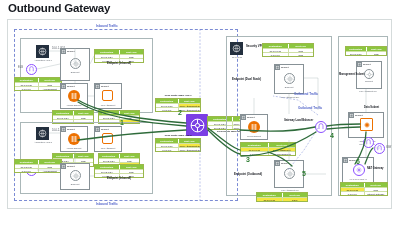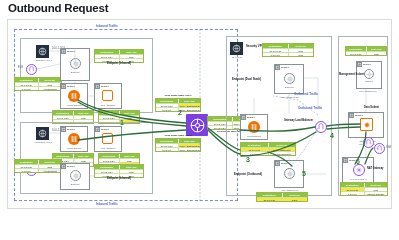--- a/index.html
+++ b/index.html
@@ -89,21 +89,21 @@
   }
   .step-num {
     position:absolute; font-size:7px; font-weight:bold; color:#2e7d32;
     font-family:"Liberation Sans", sans-serif;
   }
   svg.overlay { position:absolute; left:0; top:0; width:385px; height:190px; pointer-events:none; }
 </style>
 </head>
 <body>
 
-<div id="page-title">Outbound Request</div>
+<div id="page-title">Outbound Gateway</div>
 
 <div id="diagram-frame">
 
   <div class="dashed-blue" style="left:6px; top:9px; width:224px; height:172px;"></div>
 
   <div class="label-blue" style="left:88px; top:4px;">Inbound Traffic</div>
   <div class="label-blue" style="left:88px; top:182px;">Inbound Traffic</div>
 
   <div class="solid-gray" style="left:12px; top:18px; width:133px; height:75px;"></div>
 

